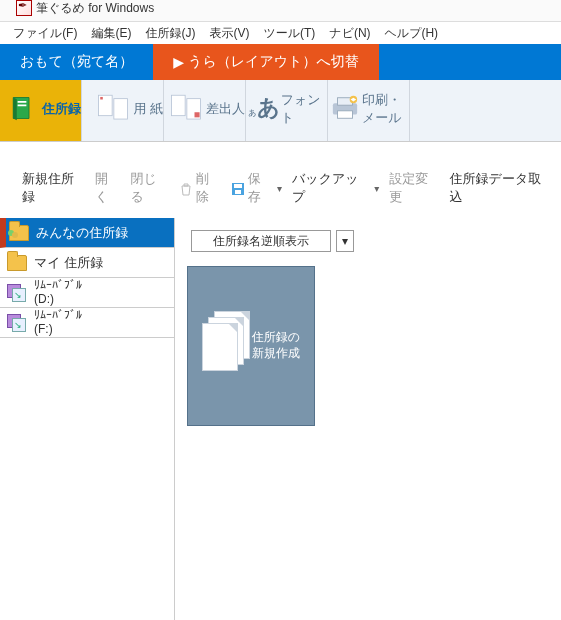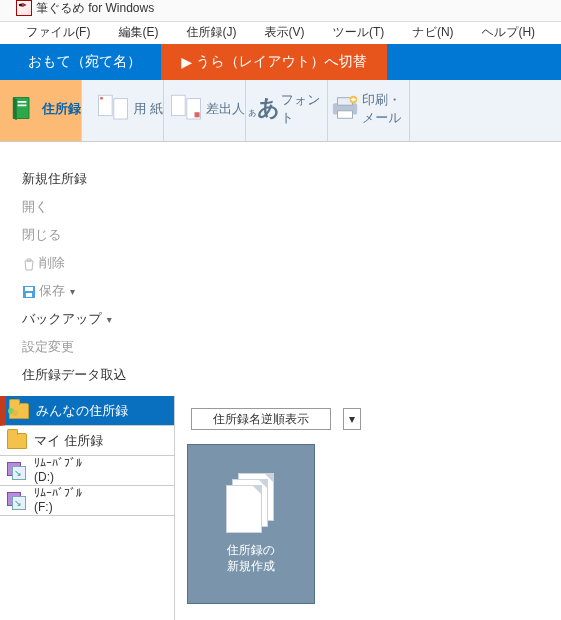--- a/index.html
+++ b/index.html
@@ -2,38 +2,38 @@
 <html><head>
   <meta charset="utf-8">
   <style>
     * { box-sizing: border-box; margin: 0; padding: 0; }
     body { font-family: "Meiryo", "Yu Gothic", sans-serif; font-size: 12px; color: #333; background: #fff; width: 561px; height: 620px; overflow: hidden; }
     
     .titlebar { height: 22px; display: flex; align-items: flex-start; padding-left: 16px; border-bottom: 1px solid #ddd; background: #fafafa; }
     .titlebar .app-icon { width: 16px; height: 16px; border: 1px solid #a00; background: linear-gradient(135deg,#fff,#fdd); margin-right: 4px; position: relative; }
     .titlebar .app-icon::after { content:"✒"; position:absolute; left:1px; top:-2px; font-size:11px; color:#600;}
     
-    .menubar { height: 22px; display: flex; align-items: flex-start; padding-left: 20px; gap: 16px; }
+    .menubar { height: 22px; display: flex; align-items: center; padding-left: 7px; gap: 2px; }
     .menu-item { padding: 2px 6px; cursor: default; }
     
     .tab-strip { background: #0078d4; height: 36px; display: flex; }
     .main-tab { padding: 8px 20px; color: #fff; font-size: 14px; display: flex; align-items: center; }
-    .main-tab.active { background: #0078d4; margin-left: 8px; }
+    .main-tab.active { background: #0078d4; }
     .main-tab.inactive { background: #e8551c; }
     .main-tab .tri { margin-right: 4px; }
     
     .ribbon { background: #eef3f9; height: 62px; display: flex; border-bottom: 1px solid #ccc; }
     .ribbon-btn { width: 82px; display:flex; flex-direction:row; align-items:center; justify-content:flex-end; border-right:1px solid #d0d6de; font-size:13px; color:#5a748c; padding-bottom:4px; position:relative;}
-    .ribbon-btn.active { background:#fdba74; color:#0a64aa; font-weight:bold; }
+    .ribbon-btn.active { background:#eab308; color:#0a64aa; font-weight:bold; }
     .ribbon-btn .icon-holder { width:40px; height:34px; margin-bottom:2px; display:flex; align-items:center; justify-content:center; }
     
     .svg-book { width:28px; height:28px; }
     .svg-page { width:34px; height:30px; }
     
-    .toolbar2 { display:flex; align-items:flex-start; gap:10px; padding: 28px 10px 12px 22px; color:#333;flex-direction:column; }
+    .toolbar2 { display:flex; align-items:flex-end; gap:10px; padding: 28px 10px 12px 22px; color:#333; }
     .toolbar2 .item { font-size:13px; cursor:default; display:flex; align-items:center; gap:3px;}
     .toolbar2 .disabled { color:#999; }
     .toolbar2 .dd::after { content:"▾"; font-size:10px; margin-left:2px; color:#666;}
     
     .split { display:flex; height: calc(620px - 22px - 22px - 36px - 62px - 58px); }
     .sidebar { width:175px; border-right:1px solid #ccc; }
     .side-item { height:30px; border-bottom:1px solid #ccc; display:flex; align-items:center; padding-left:6px; gap:6px; font-size:13px;}
     .side-item.active { background:#0970c0; color:#fff; border-left:6px solid #c33a1d; padding-left:0;}
     .side-item.active .side-icon-wrap { margin-left:2px;}
     .side-icon-wrap { width:22px; height:22px; display:flex; align-items:center; justify-content:center;}
@@ -43,25 +43,25 @@
     .side-two { font-size:12px; line-height:1.1;}
     .eight-icon { width:20px; height:12px; display:flex; gap:2px; align-items:center;}
     .eight-icon span{ width:8px; height:8px; border:2px solid #1a6cd6; border-radius:50%; display:block;}
     .remov-icon { width:20px; height:18px; position:relative;}
     .remov-icon .sq{ position:absolute; width:14px; height:14px; background:#b88bdc; border:1px solid #7a4fa8;}
     .remov-icon .sq1{ left:0; top:0;}
     .remov-icon .sq2{ left:5px; top:4px; background:#e8f0ff; border-color:#7aa;}
     .remov-icon .arr{ position:absolute; left:7px; top:6px; font-size:9px; color:#2a7;}
     
     .content { flex:1; padding:12px; }
-    .sort-row { display:flex; gap:12px; margin-bottom:14px; padding-left:4px;}
+    .sort-row { display:flex; gap:5px; margin-bottom:14px; padding-left:4px;}
     .sort-select { border:1px solid #999; width:140px; height:22px; display:flex; align-items:center; justify-content:center; font-size:12px;}
     .sort-dd { border:1px solid #999; width:18px; height:22px; display:flex; align-items:center; justify-content:center;}
     
-    .tile { width:128px; height:160px; background:#7a95ab; border:1px solid #54718a; display:flex; flex-direction:column; align-items:center; justify-content:center; color:#fff; font-size:12px;}
+    .tile { width:128px; height:160px; background:#7a95ab; border:1px solid #54718a; display:flex; flex-direction:row; align-items:center; justify-content:center; color:#fff; font-size:12px;}
     .tile .tile-icon { width:50px; height:60px; position:relative; margin-bottom:10px;}
     .tile .sheet{ position:absolute; width:36px; height:48px; background:#fff; border:1px solid #cbd4de;}
     .tile .s1{left:12px; top:0;}
     .tile .s2{left:6px; top:6px;}
     .tile .s3{left:0; top:12px;}
     .tile .fold{ position:absolute; right:0; top:0; width:0; height:0; border-left:8px solid transparent; border-top:8px solid #cbd4de;}
     .tile-label{ text-align:center; line-height:1.3;}
     
     .trash-icon svg, .save-icon svg { width:14px; height:14px; vertical-align:middle;}
   </style>

